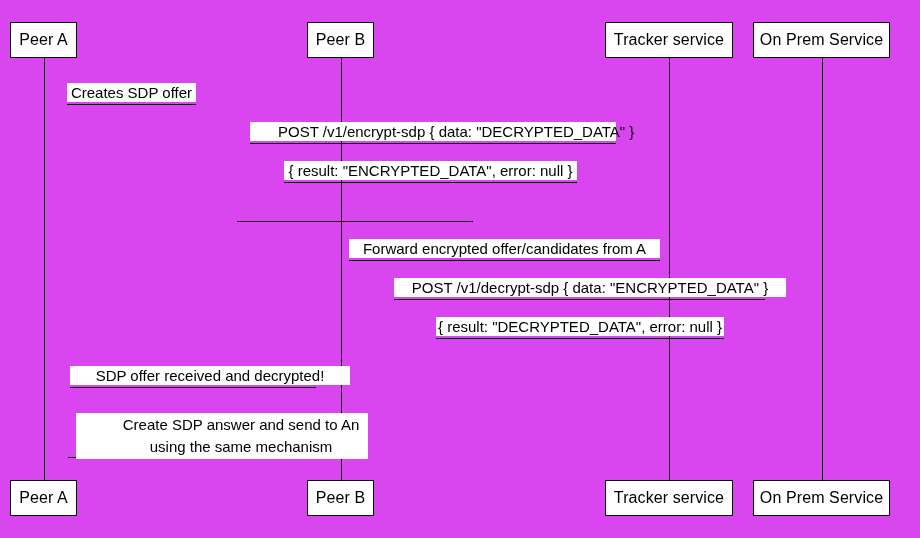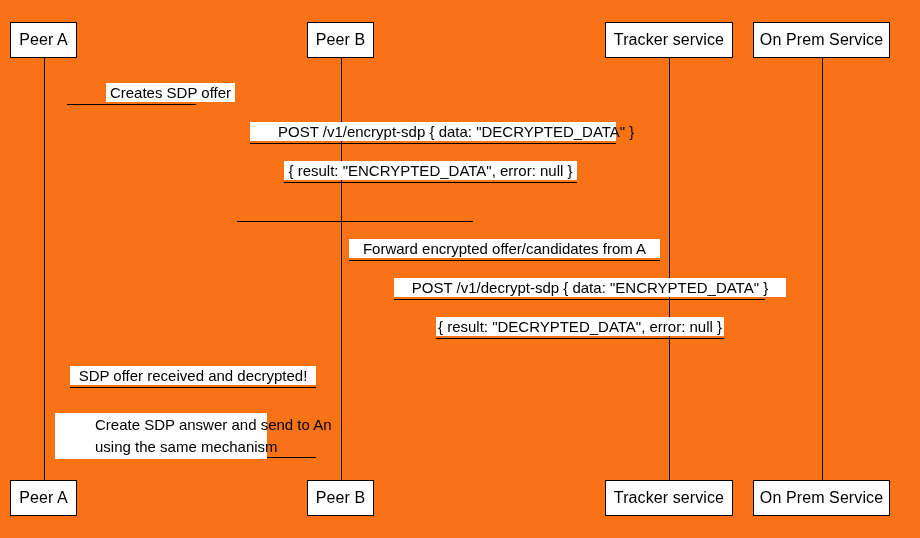--- a/index.html
+++ b/index.html
@@ -15,21 +15,21 @@
     font-family: "Liberation Sans", sans-serif;
     -webkit-font-smoothing: antialiased;
   }
 
   #diagram {
     position: absolute;
     left: 0;
     top: 0;
     width: 920px;
     height: 538px;
-    background: #f97316;
+    background: #d946ef;
   }
 
   
   .participant {
     position: absolute;
     background: #ffffff;
     color: #000000;
     border: 1px solid #000000;
     box-sizing: border-box;
     display: flex;
@@ -87,26 +87,26 @@
     <div class="arrow" style="left: 237px; width: 236px; top: 221px;"></div>
     <div class="arrow" style="left: 349px; width: 311px; top: 260px;"></div>
     <div class="arrow" style="left: 394px; width: 371px; top: 299px;"></div>
     <div class="arrow" style="left: 436px; width: 288px; top: 338px;"></div>
     <div class="arrow" style="left: 70px; width: 246px; top: 387px;"></div>
     <div class="arrow" style="left: 68px; width: 248px; top: 457px;"></div>
     <div class="participant" style="left: 10px; top: 22px; width: 67px;">Peer A</div>
     <div class="participant" style="left: 307px; top: 22px; width: 67px;">Peer B</div>
     <div class="participant" style="left: 605px; top: 22px; width: 128px;">Tracker service</div>
     <div class="participant" style="left: 753px; top: 22px; width: 137px;">On Prem Service</div>
-    <div class="msg-label" style="left: 67px; top: 83px; width: 129px; margin-left: 39px;">Creates SDP offer</div>
+    <div class="msg-label" style="left: 67px; top: 83px; width: 129px;">Creates SDP offer</div>
     <div class="msg-label" style="left: 250px; top: 122px; width: 366px; padding-left: 28px;">POST /v1/encrypt-sdp { data: "DECRYPTED_DATA" }</div>
     <div class="msg-label" style="left: 284px; top: 161px; width: 293px;">{ result: "ENCRYPTED_DATA", error: null }</div>
     <div class="msg-label" style="left: 349px; top: 239px; width: 311px;">Forward encrypted offer/candidates from A</div>
     <div class="msg-label" style="left: 394px; top: 278px; width: 392px;">POST /v1/decrypt-sdp { data: "ENCRYPTED_DATA" }</div>
     <div class="msg-label" style="left: 436px; top: 317px; width: 288px;">{ result: "DECRYPTED_DATA", error: null }</div>
-    <div class="msg-label" style="left: 70px; top: 366px; width: 246px;">SDP offer received and decrypted!</div>
-    <div class="msg-label two-line" style="left: 55px; top: 413px; width: 212px; padding-left: 40px;">Create SDP answer and send to An
+    <div class="msg-label" style="left: 70px; top: 366px; width: 280px;">SDP offer received and decrypted!</div>
+    <div class="msg-label two-line" style="left: 76px; top: 413px; width: 292px; padding-left: 40px;">Create SDP answer and send to An
 using the same mechanism</div>
     <div class="participant" style="left: 10px; top: 480px; width: 67px;">Peer A</div>
     <div class="participant" style="left: 307px; top: 480px; width: 67px;">Peer B</div>
     <div class="participant" style="left: 605px; top: 480px; width: 128px;">Tracker service</div>
     <div class="participant" style="left: 753px; top: 480px; width: 137px;">On Prem Service</div>
   </div>
 
 </body></html>

